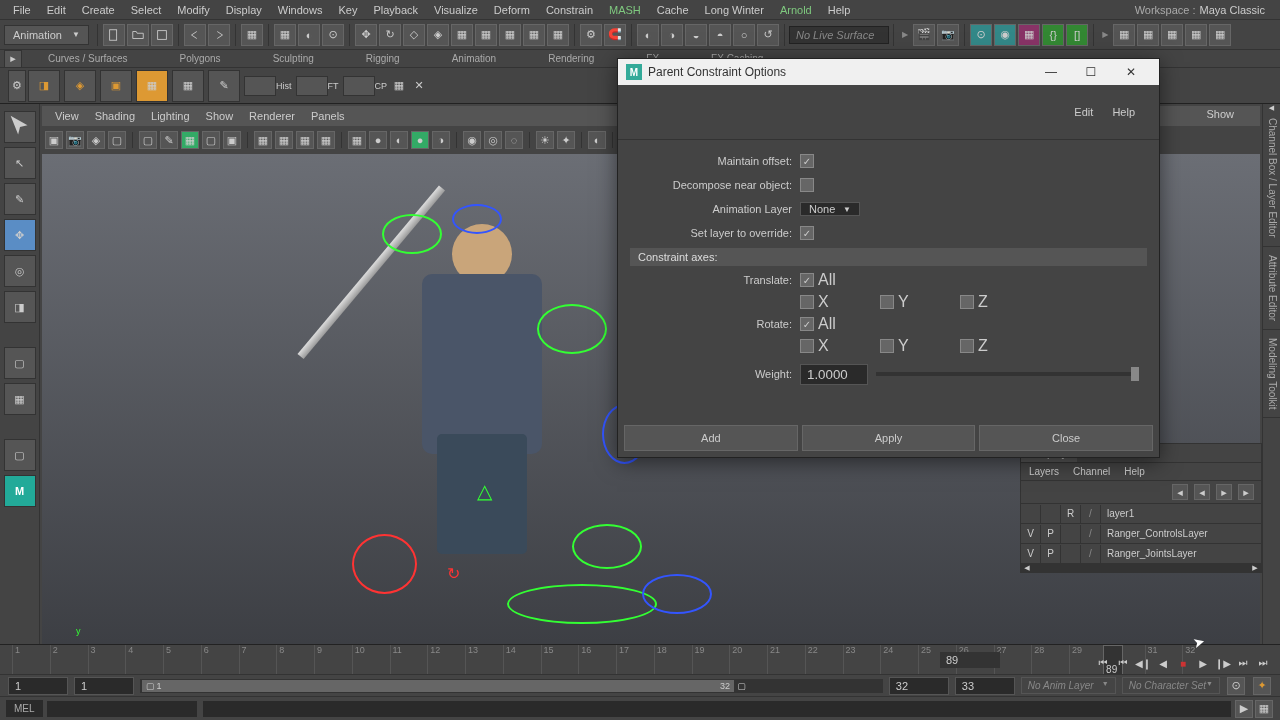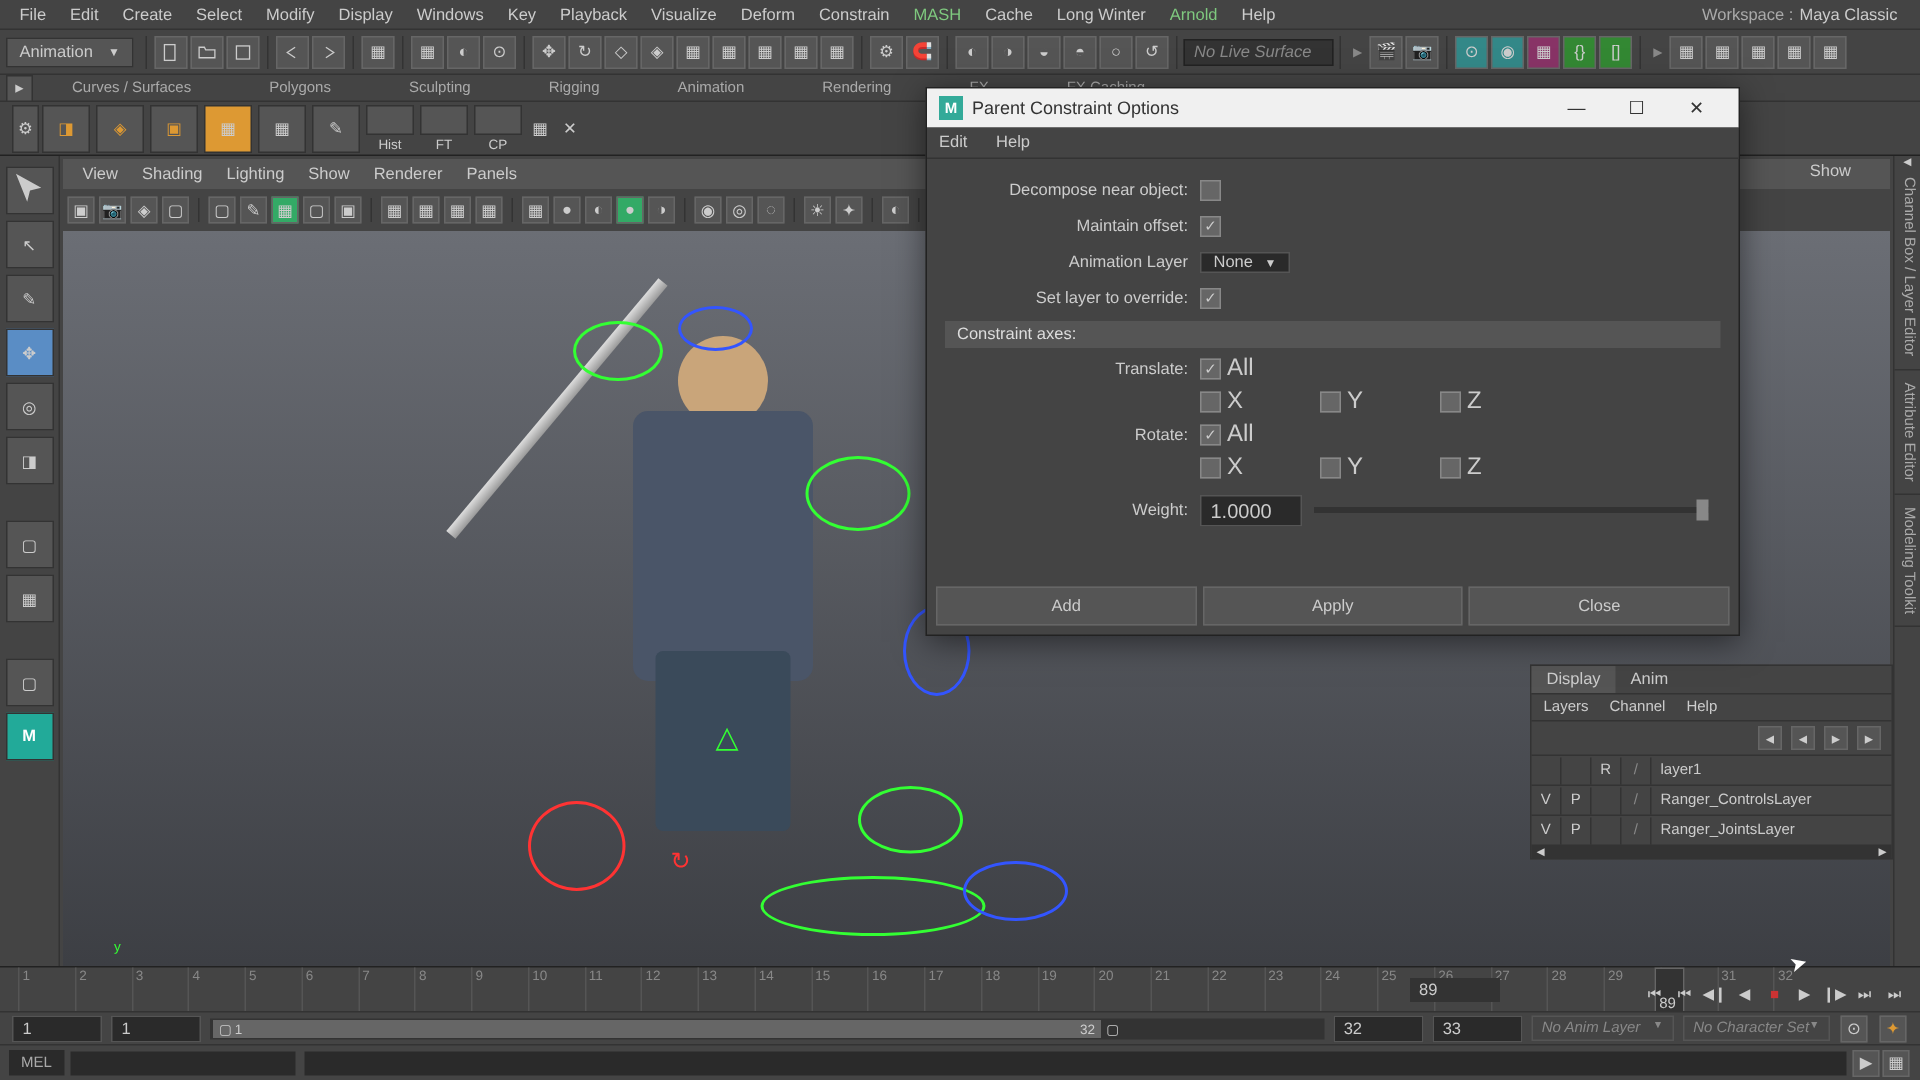--- a/index.html
+++ b/index.html
@@ -19,21 +19,21 @@
 .icon-btn { width: 22px; height: 22px; background: #555; border: 1px solid #666; margin: 0 1px; display: flex; align-items: center; justify-content: center; }
 .icon-btn svg { width: 14px; height: 14px; }
 .surface-field { background: #333; border: 1px solid #222; padding: 2px 6px; min-width: 100px; color: #888; font-style: italic; }
 
 .shelf-tabs { background: #444; height: 18px; display: flex; align-items: center; border-bottom: 1px solid #333; }
 .shelf-tab { padding: 2px 26px; font-size: 10px; color: #aaa; }
 .shelf-toggle { width: 18px; height: 18px; background: #555; border: 1px solid #333; display: flex; align-items: center; justify-content: center; margin-left: 4px; }
 
 .shelf-row { background: #444; height: 36px; display: flex; align-items: center; padding: 0 4px; border-bottom: 1px solid #222; }
 .shelf-icon { width: 32px; height: 32px; background: #555; margin: 0 2px; display: flex; align-items: center; justify-content: center; border: 1px solid #333; }
-.shelf-sub { display: flex; flex-direction: column; align-items: center; margin: 0 2px; }
+.shelf-sub { display: flex; flex-direction: row; align-items: center; margin: 0 2px; }
 .shelf-sub-icon { width: 32px; height: 20px; background: #555; border: 1px solid #333; }
 .shelf-sub-label { font-size: 9px; color: #ccc; margin-top: 1px; }
 
 .main-area { display: flex; height: 581px; }
 .left-tools { width: 40px; background: #444; border-right: 1px solid #333; display: flex; flex-direction: column; align-items: center; padding-top: 5px; }
 .tool-btn { width: 32px; height: 32px; background: #555; border: 1px solid #333; margin: 2px 0; display: flex; align-items: center; justify-content: center; }
 .tool-btn.active { background: #5a8dc5; }
 .tool-gap { height: 20px; }
 
 .viewport-area { flex: 1; display: flex; flex-direction: column; background: #444; position: relative; }
@@ -67,21 +67,21 @@
 
 .right-tabs { width: 18px; background: #444; border-left: 1px solid #333; display: flex; flex-direction: column; }
 .right-tab { writing-mode: vertical-rl; text-orientation: mixed; padding: 8px 2px; font-size: 10px; color: #aaa; border-bottom: 1px solid #333; }
 
 
 .dialog { position: absolute; left: 617px; top: 58px; width: 543px; background: #444; border: 1px solid #222; box-shadow: 0 4px 20px rgba(0,0,0,0.5); z-index: 100; }
 .dialog-titlebar { background: #f0f0f0; color: #333; height: 26px; display: flex; align-items: center; padding: 0 8px; }
 .dialog-titlebar .m-logo { width: 16px; height: 16px; background: #3a9; margin-right: 6px; display: flex; align-items: center; justify-content: center; color: #fff; font-weight: bold; font-size: 10px; }
 .dialog-titlebar .title { flex: 1; font-size: 12px; }
 .dialog-titlebar .win-btn { width: 40px; height: 26px; display: flex; align-items: center; justify-content: center; font-size: 12px; color: #333; }
-.dialog-menu { background: #444; padding: 4px 8px; border-bottom: 1px solid #333; }
+.dialog-menu { background: #444; padding: 21px 8px; border-bottom: 1px solid #333; text-align: right; }
 .dialog-menu span { margin-right: 16px; color: #ccc; }
 .dialog-body { padding: 8px 12px; }
 .form-row { display: flex; align-items: center; height: 22px; margin: 2px 0; }
 .form-label { width: 170px; text-align: right; padding-right: 8px; color: #ccc; font-size: 11px; }
 .form-check { width: 14px; height: 14px; background: #666; border: 1px solid #888; display: inline-flex; align-items: center; justify-content: center; }
 .form-check.checked::after { content: "✓"; font-size: 10px; color: #ccc; }
 .form-dropdown { background: #2a2a2a; border: 1px solid #555; padding: 0 8px; min-width: 60px; display: flex; justify-content: space-between; align-items: center; }
 .section-header { background: #555; padding: 3px 8px; margin: 4px 0; font-size: 11px; color: #ddd; }
 .axis-row { display: flex; align-items: center; height: 20px; margin: 2px 0; }
 .axis-row .form-label { width: 170px; }
@@ -386,26 +386,26 @@
     <div class="win-btn">—</div>
     <div class="win-btn">☐</div>
     <div class="win-btn">✕</div>
   </div>
   <div class="dialog-menu">
     <span>Edit</span>
     <span>Help</span>
   </div>
   <div class="dialog-body">
     <div class="form-row">
+      <span class="form-label">Maintain offset:</span>
+      <span class="form-check checked"></span>
+    </div>
+    <div class="form-row">
       <span class="form-label">Decompose near object:</span>
       <span class="form-check"></span>
-    </div>
-    <div class="form-row">
-      <span class="form-label">Maintain offset:</span>
-      <span class="form-check checked"></span>
     </div>
     <div class="form-row">
       <span class="form-label">Animation Layer</span>
       <div class="form-dropdown">
         <span>None</span>
           <span style="font-size:8px">▼</span>
       </div>
     </div>
     <div class="form-row">
       <span class="form-label">Set layer to override:</span>

